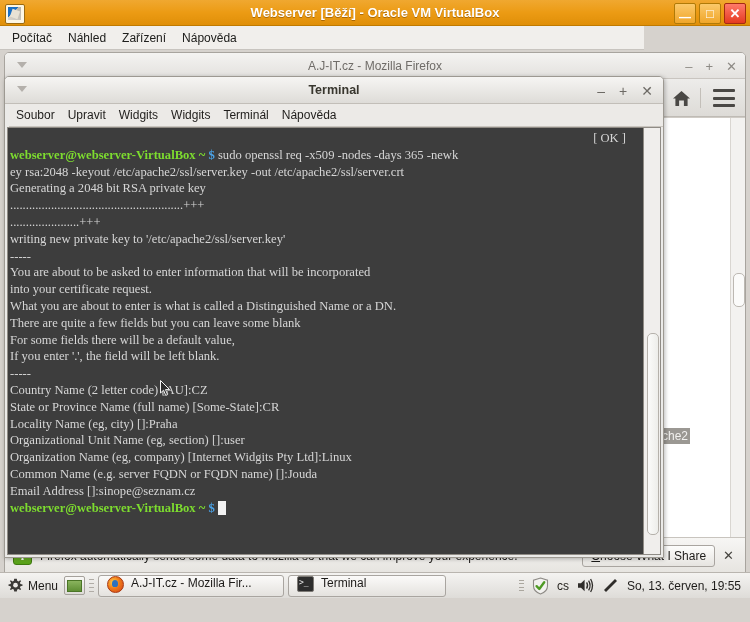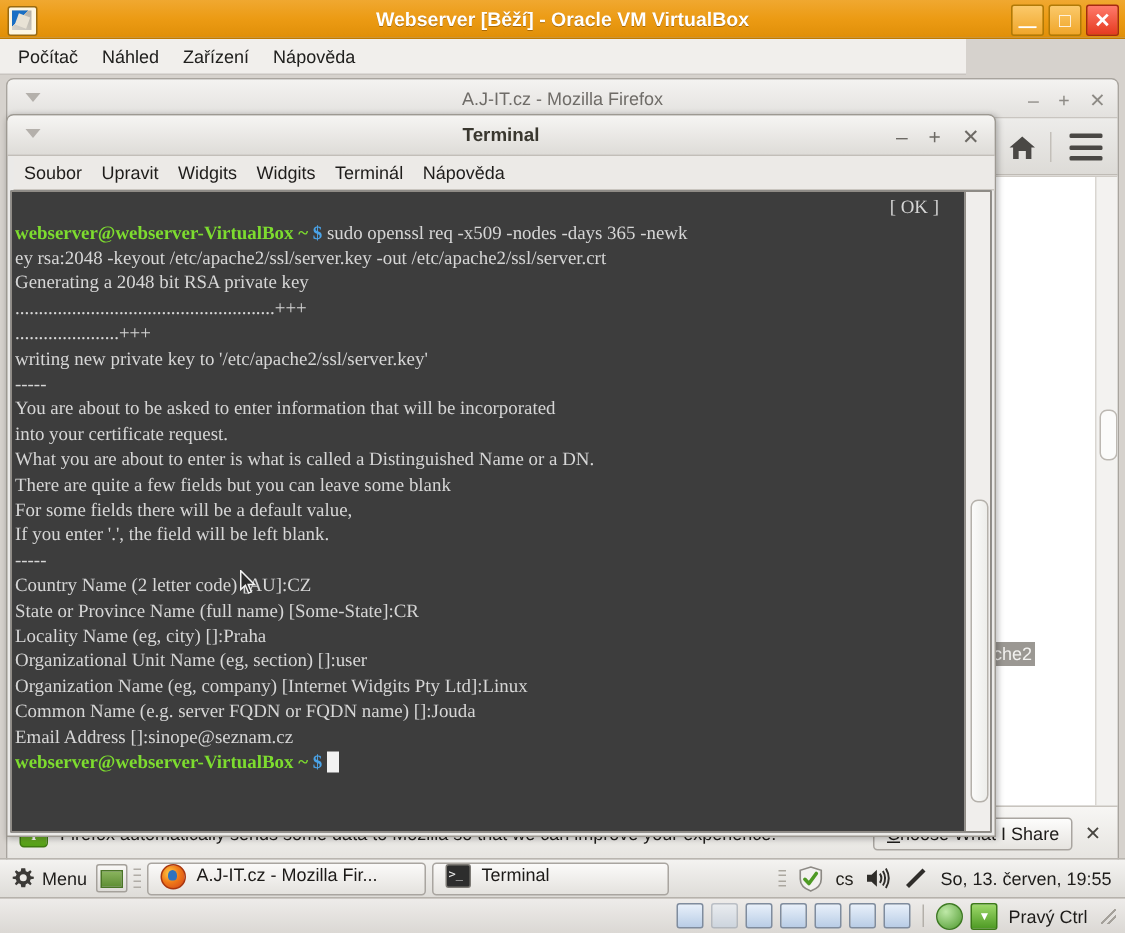--- a/index.html
+++ b/index.html
@@ -533,28 +533,14 @@
         <path d="M11.6 2.6 Q14.6 7.5 11.6 12.4" fill="none" stroke="#2f2d2a" stroke-width="1.3"></path>
         <path d="M13.6 1 Q17.4 7.5 13.6 14" fill="none" stroke="#2f2d2a" stroke-width="1.3"></path>
       </svg>
       <svg width="17" height="15" viewBox="0 0 17 15">
         <path d="M2 13 L13 2 L15 4 L4 15 Z" fill="#2f2d2a" transform="translate(0,-1)"></path>
       </svg>
       <span class="tray-clock">So, 13. červen, 19:55</span>
     </div>
   </div>
 
-  <div class="vbox-statusbar">
-    <div class="sb-icon"></div>
-    <div class="sb-icon dim"></div>
-    <div class="sb-icon"></div>
-    <div class="sb-icon"></div>
-    <div class="sb-icon"></div>
-    <div class="sb-icon"></div>
-    <div class="sb-icon"></div>
-    <div class="sb-sep"></div>
-    <div class="sb-globe"></div>
-    <div class="sb-green"></div>
-    <span class="sb-text">Pravý Ctrl</span>
-    <div class="sb-resize"></div>
-  </div>
 
 </div>
 
 </body></html>

